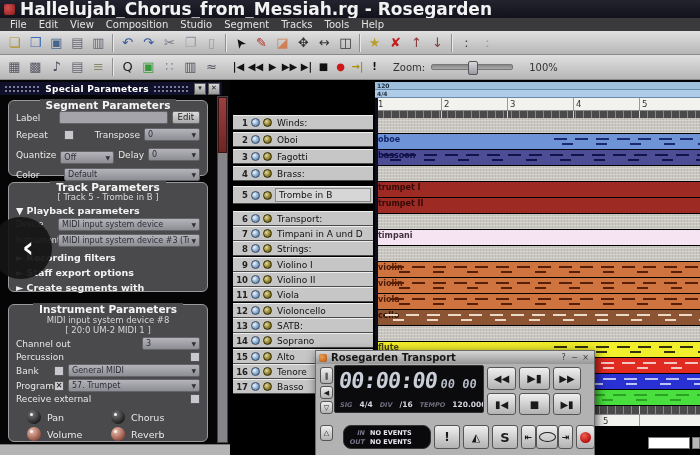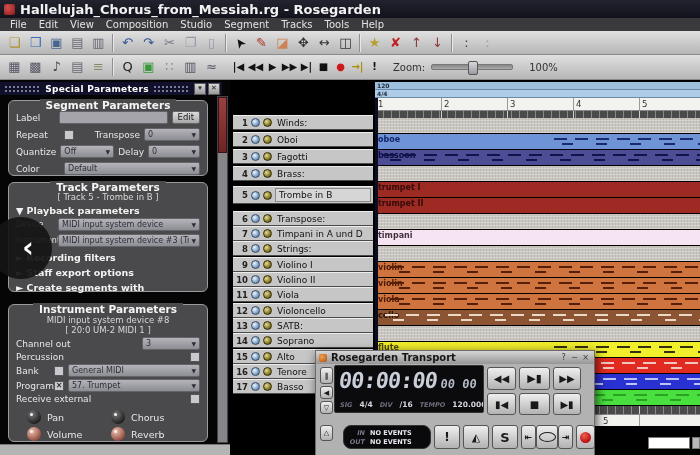--- a/index.html
+++ b/index.html
@@ -2,21 +2,21 @@
 <html><head>
 <meta charset="utf-8">
 <style>
   html,body{margin:0;padding:0;background:#222;}
   #screen{position:relative;width:700px;height:455px;background:#000;overflow:hidden;
           font-family:"DejaVu Sans",sans-serif;-webkit-font-smoothing:antialiased;}
   
   .titlebar{position:absolute;left:0;top:0;width:700px;height:18px;background:linear-gradient(#23232f,#12121c);
             display:flex;align-items:center;gap:5px;padding-left:4px;box-sizing:border-box;}
   .win-icon{width:11px;height:11px;background:radial-gradient(circle at 35% 35%,#d05050,#8a1818);border-radius:2px;flex:0 0 auto;}
-  .win-title{color:#f2f2f2;font-size:13px;font-weight:bold;white-space:nowrap;}
+  .win-title{color:#f2f2f2;font-size:17px;font-weight:bold;white-space:nowrap;}
   .menubar{position:absolute;left:0;top:18px;width:700px;height:13px;background:#3a3a3c;display:flex;align-items:center;padding-left:4px;box-sizing:border-box;}
   .menu-item{color:#e3e3e3;font-size:10px;padding:0 6px;line-height:13px;}
   .toolbar{position:absolute;left:0;width:700px;background:linear-gradient(#e0e0e0,#b6b6b6);
            border-bottom:1px solid #8a8a8a;display:flex;align-items:center;padding-left:4px;box-sizing:border-box;}
   #toolbar1{top:31px;height:24px;}
   #toolbar2{top:55px;height:25px;}
   .ticon{width:21px;height:20px;border:none;background:transparent;padding:0;margin:0;
          font-family:"DejaVu Sans",sans-serif;font-size:13px;line-height:20px;text-align:center;cursor:default;}
   .ticon.small{width:17px;font-size:10px;font-weight:bold;}
   .tsep{width:1px;height:18px;background:#8f8f8f;border-right:1px solid #e8e8e8;margin:0 3px;display:inline-block;}
@@ -222,21 +222,21 @@
       <span class="plabel" style="width:44px;">Repeat</span>
       <span class="cbox"></span>
       <span class="plabel" style="margin-left:auto;">Transpose</span>
       <span class="combo" style="width:56px;">
         <span class="cv">0</span>
           <span class="ca">▼</span>
       </span>
     </div>
     <div class="prow">
       <span class="plabel" style="width:44px;">Quantize</span>
-      <span class="combo" style="width:58px;">
+      <span class="combo" style="width:58px;margin-top:6px;">
         <span class="cv">Off</span>
           <span class="ca">▼</span>
       </span>
       <span class="plabel" style="margin-left:auto;">Delay</span>
       <span class="combo" style="width:56px;">
         <span class="cv">0</span>
           <span class="ca">▼</span>
       </span>
     </div>
     <div class="prow">
@@ -359,21 +359,21 @@
       <div class="trow" style="top: 186px; height: 18px;">
         <span class="tnum">5</span>
         <span class="led mute"></span>
         <span class="led rec"></span>
         <span class="tlabel sel">Trombe in B</span>
       </div>
       <div class="trow" style="top: 211px; height: 15px;">
         <span class="tnum">6</span>
         <span class="led mute"></span>
         <span class="led rec"></span>
-        <span class="tlabel">Transpose:</span>
+        <span class="tlabel">Transport:</span>
       </div>
       <div class="trow" style="top: 226px; height: 15px;">
         <span class="tnum">7</span>
         <span class="led mute"></span>
         <span class="led rec"></span>
         <span class="tlabel">Timpani in A und D</span>
       </div>
       <div class="trow" style="top: 241px; height: 15px;">
         <span class="tnum">8</span>
         <span class="led mute"></span>

